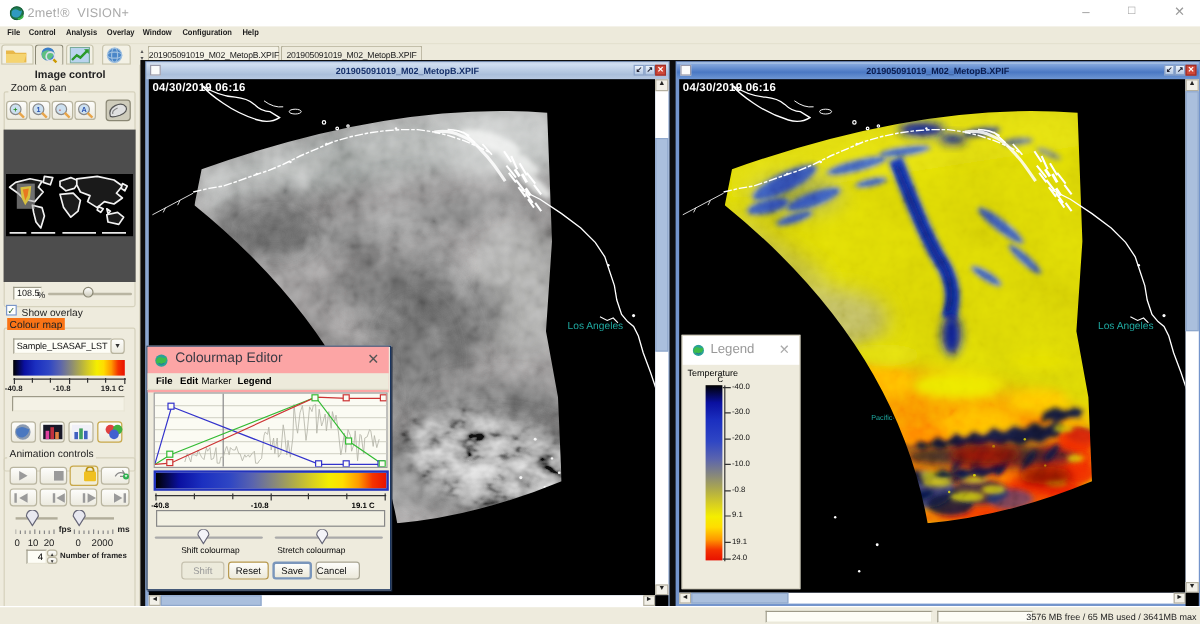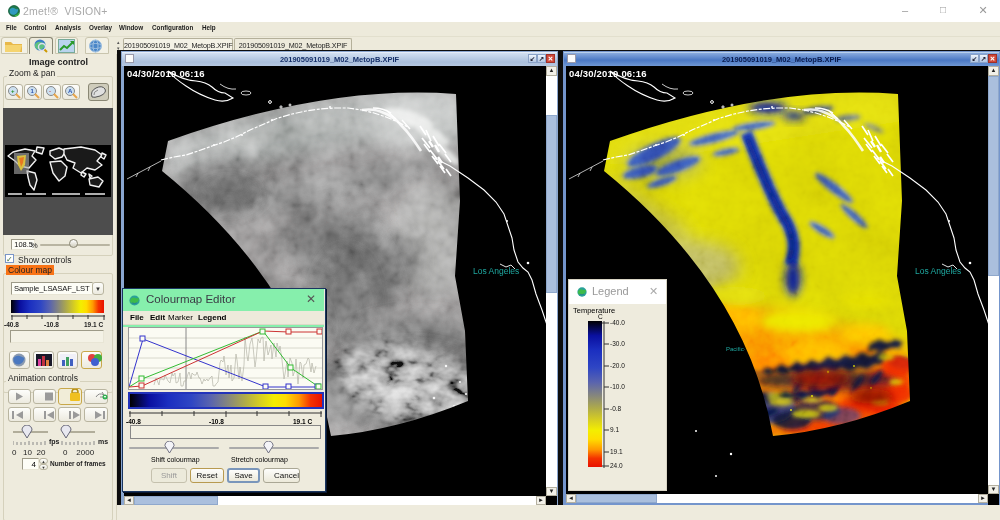--- a/index.html
+++ b/index.html
@@ -141,21 +141,21 @@
     <div class="abs" style="left:14px;top:99px;width:15px;height:21px;background:rgba(170,170,170,.6)"></div>
     <svg class="abs" style="left:15px;top:100px" width="13" height="19" viewBox="0 0 13 19">
         <path d="M2,2 L11,1 L10,11 L6,17 L3,11 Z" fill="#d8c040"></path>
         <path d="M4,4 L9,3 L8,9 L6,13 Z" fill="#e87820"></path>
       </svg>
     <div class="sunk" style="left:11px;top:185px;width:24px;height:11px;font-size:7.5px;color:#111;text-align:right;line-height:10px;padding-right:1px">108.5</div>
     <div class="grp" style="left:31px;top:187px;font-size:7.5px">%</div>
     <div class="abs" style="left:40px;top:190px;width:70px;height:2px;background:#b9b5a2;border-radius:1px"></div>
     <div class="abs" style="left:69px;top:185px;width:9px;height:9px;background:linear-gradient(#fff,#cfccbb);border:1px solid #8a8774;border-radius:5px"></div>
     <div class="abs" style="left:5px;top:200px;width:9px;height:9px;background:#fff;border:1px solid #7a96c8;font-size:8px;line-height:9px;color:#3a6a3a">✓</div>
-    <div class="grp" style="left:18px;top:201px;font-size:8.5px">Show controls</div>
+    <div class="grp" style="left:18px;top:201px;font-size:8.5px">Show overlay</div>
     <div class="gbox" style="left:3px;top:219px;width:110px;height:120px"></div>
     <div class="grp" style="left:6px;top:211px;background:#f97316;padding:0 2px;font-size:8.5px">Colour map</div>
     <div class="sunk" style="left:11px;top:228px;width:82px;height:13px;font-size:7.6px;line-height:12px;padding-left:2px;letter-spacing:-.1px;color:#111;white-space:nowrap;overflow:hidden">Sample_LSASAF_LST</div>
     <div class="sbtn" style="left:92px;top:228px;width:12px;height:13px;font-size:6px;text-align:center;line-height:12px;color:#333">▼</div>
     <div class="abs" style="left:11px;top:246px;width:93px;height:13px;background:linear-gradient(90deg,#000,#0a10a0 10%,#1b2fc0 20%,#2f46c4 32%,#5a64ae 42%,#8a8a78 52%,#b0ac48 60%,#d8cf20 68%,#f4ee00 75%,#ffdd00 81%,#ff9900 88%,#f43300 94%,#e81100)"></div>
     <svg class="abs" style="left:11px;top:261px" width="94" height="6" viewBox="0 0 94 6">
         <line x1="0" y1="1" x2="94" y2="1" stroke="#333" stroke-width="1"></line>
         <g stroke="#333">
           <line x1="1" y1="0" x2="1" y2="5"></line>
           <line x1="16" y1="0" x2="16" y2="4"></line>
@@ -567,21 +567,21 @@
       <div class="hsb" style="left:3px;top:443px;width:422px;height:9px">
         <div class="sbarr" style="left:0;top:0;width:10px;height:9px">◄</div>
         <div class="sbthumb" style="left:10px;top:0;width:81px;height:9px"></div>
         <div class="sbarr" style="left:412px;top:0;width:10px;height:9px">►</div>
       </div>
       <div class="abs" style="left:425px;top:443px;width:11px;height:11px;background:#000"></div>
     </div>
   </div>
 
   <div class="abs" id="cmdlg" style="left:122px;top:288px;width:204px;height:204px;background:#eeebdd;border:1px solid #1a3560;box-shadow:1px 1px 0 #0a1830">
-    <div class="abs" style="left:0;top:0;width:201px;height:38px;background:#86efac">
+    <div class="abs" style="left:0;top:0;width:201px;height:38px;background:#fca5a5">
       <svg class="abs" style="left:6px;top:6px" width="11" height="11" viewBox="0 0 14 14">
           <circle cx="7" cy="7" r="6.5" fill="#2aa198"></circle>
           <path d="M1.5,6 Q4,2 7,3.5 Q10,5 12.5,3.5 Q13,8 9,10.5 Q5,12.5 1.5,9 Z" fill="#3dbb4a"></path>
           <path d="M4,10 q3,2 6,0" stroke="#1f6ab0" fill="none"></path>
         </svg>
       <span class="abs" style="left:23px;top:4px;font-size:11.5px;color:#3a3a44">Colourmap Editor</span>
       <span class="abs" style="left:183px;top:3px;font-size:12px;color:#555">✕</span>
     </div>
     <div class="abs" style="left:0;top:22px;width:201px;height:14px;background:#edeadb;border-bottom:1px solid #ddd9c8">
       <span class="abs" style="left:7px;top:2px;font-size:8px;font-weight:bold">File</span>
@@ -646,21 +646,21 @@
         <path d="M1,5 a5,5 0 1 1 10,0 l-5,8 z" fill="#f4f4f8" stroke="#667"></path>
       </svg>
     <svg class="abs" style="left:140px;top:152px" width="11" height="13" viewBox="0 0 12 14">
         <path d="M1,5 a5,5 0 1 1 10,0 l-5,8 z" fill="#f4f4f8" stroke="#667"></path>
       </svg>
     <div class="abs" style="left:28px;top:167px;font-size:7px">Shift colourmap</div>
     <div class="abs" style="left:108px;top:167px;font-size:7px">Stretch colourmap</div>
     <div class="abs" style="left:28px;top:179px;width:36px;height:15px;border:1px solid #c5c1ae;border-radius:3px;background:#eceadb;font-size:8px;color:#999;text-align:center;line-height:14px">Shift</div>
     <div class="abs" style="left:67px;top:179px;width:34px;height:15px;border:1px solid #b89a50;border-radius:3px;background:linear-gradient(#fdfdfb,#ece9da);font-size:8px;color:#111;text-align:center;line-height:14px">Reset</div>
     <div class="abs" style="left:104px;top:179px;width:33px;height:15px;border:2px solid #7a96bb;border-radius:3px;background:linear-gradient(#fdfdfb,#ece9da);font-size:8px;color:#111;text-align:center;line-height:12px">Save</div>
-    <div class="abs" style="left:140px;top:179px;width:37px;height:15px;border:1px solid #aaa795;border-radius:3px;background:linear-gradient(#fdfdfb,#ece9da);font-size:8px;color:#111;text-align:right;line-height:14px">Cancel</div>
+    <div class="abs" style="left:140px;top:179px;width:37px;height:15px;border:1px solid #aaa795;border-radius:3px;background:linear-gradient(#fdfdfb,#ece9da);font-size:8px;color:#111;text-align:left;line-height:14px">Cancel</div>
   </div>
 
   <div class="abs" id="legend" style="left:568px;top:279px;width:99px;height:212px;background:#eeebdd;border:1px solid #d8d4c4">
     <div class="abs" style="left:0;top:0;width:97px;height:24px;background:#fff">
       <svg class="abs" style="left:8px;top:7px" width="10" height="10" viewBox="0 0 14 14">
           <circle cx="7" cy="7" r="6.5" fill="#2aa198"></circle>
           <path d="M1.5,6 Q4,2 7,3.5 Q10,5 12.5,3.5 Q13,8 9,10.5 Q5,12.5 1.5,9 Z" fill="#3dbb4a"></path>
           <path d="M4,10 q3,2 6,0" stroke="#1f6ab0" fill="none"></path>
         </svg>
       <span class="abs" style="left:23px;top:5px;font-size:11px;color:#999">Legend</span>
@@ -684,13 +684,18 @@
       </svg>
     <div class="abs lgt" style="left:41px;top:39px">-40.0</div>
     <div class="abs lgt" style="left:41px;top:60px">-30.0</div>
     <div class="abs lgt" style="left:41px;top:82px">-20.0</div>
     <div class="abs lgt" style="left:41px;top:103px">-10.0</div>
     <div class="abs lgt" style="left:41px;top:125px">-0.8</div>
     <div class="abs lgt" style="left:41px;top:146px">9.1</div>
     <div class="abs lgt" style="left:41px;top:168px">19.1</div>
     <div class="abs lgt" style="left:41px;top:182px">24.0</div>
   </div>
+  <div class="abs" id="sbar">
+    <div class="sunk" style="left:638px;top:3px;width:139px;height:10px"></div>
+    <div class="sunk" style="left:781px;top:3px;width:80px;height:10px"></div>
+    <span class="abs" style="right:3px;top:4px;font-size:7.5px;color:#222">3576 MB free / 65 MB used / 3641MB max</span>
+  </div>
 </div>
 
 </body></html>

